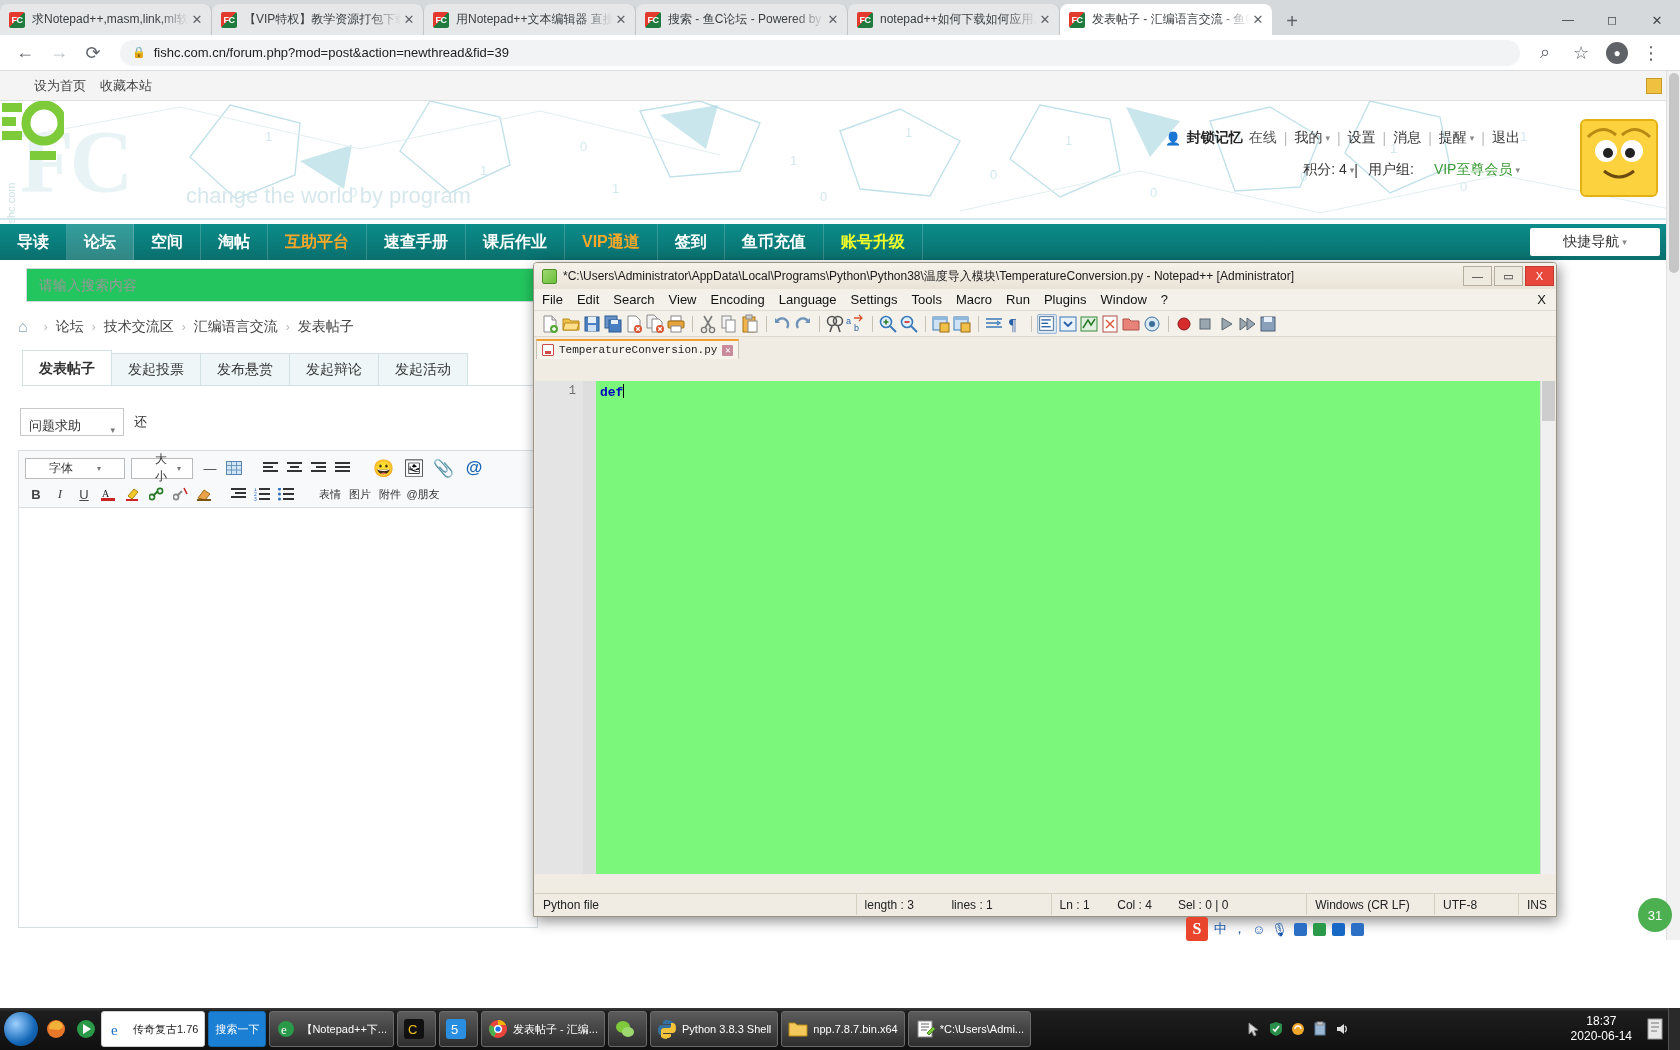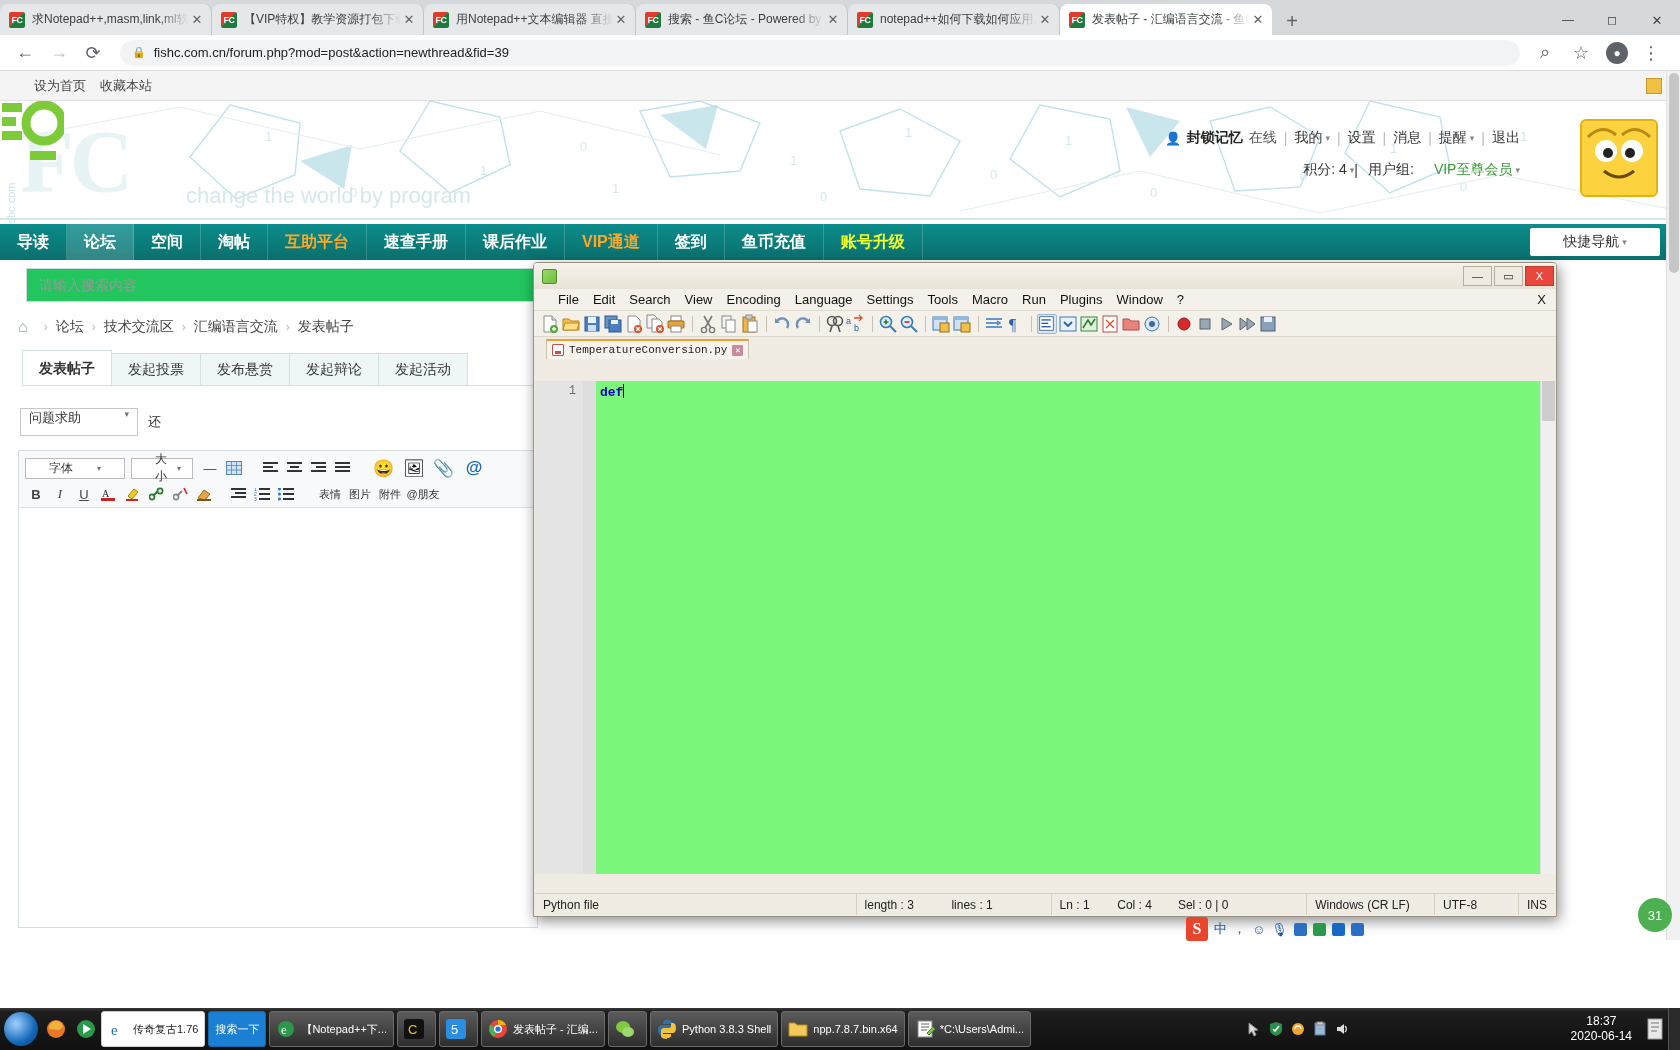--- a/index.html
+++ b/index.html
@@ -176,22 +176,22 @@
     font-size: 14px; color: #333; margin-right: -1px;
   }
   .ptab.active { background: #ffffff; font-weight: bold; height: 36px; }
   .tabs-underline {
     position: absolute; top: 385px; left: 22px; width: 1000px; height: 1px; background: #d3e0e4;
   }
 
   
   .titlerow { position: absolute; top: 408px; left: 20px; display: flex; align-items: center; }
   .select-box {
-    width: 118px; height: 28px; background: #fff; border: 1px solid #c8c8c8;
-    display: flex; align-items: flex-start; padding: 0 8px; font-size: 13px; color: #333;
+    width: 104px; height: 28px; background: #fff; border: 1px solid #c8c8c8;
+    display: flex; align-items: flex-end; padding: 0 8px; font-size: 13px; color: #333;
   }
   .select-box .caret2 { margin-left: auto; font-size: 9px; color: #777; }
   .title-input {
     width: 372px; height: 28px; background: #fff; border: 1px solid #c8c8c8;
     margin-left: 10px; padding: 0 8px; font-size: 13px; color: #333;
     display: flex; align-items: center; overflow: hidden; white-space: nowrap;
   }
   .after-title { margin-left: 10px; font-size: 13px; color: #333; }
 
   
@@ -245,36 +245,36 @@
   .npp-title .wbtns { margin-left: auto; display: flex; }
   .wbtn {
     width: 29px; height: 20px; border: 1px solid #b5ae9f; background: #efeae0;
     margin-left: 2px; display: flex; align-items: center; justify-content: center;
     font-size: 11px; color: #333;
   }
   .wbtn.close { background: #e8483c; color: #fff; border-color: #c13a30; }
 
   .npp-menu {
     height: 22px; background: #f4f1ea; display: flex; align-items: center;
-    padding-left: 24px; font-size: 13px; color: #111;
+    padding-left: 8px; font-size: 13px; color: #111;
     border-bottom: 1px solid #e0dbd0;
   }
   .npp-menu span { margin-right: 14px; }
   .npp-menu .mx { margin-left: auto; margin-right: 10px; }
 
   .npp-toolbar {
     height: 26px; background: #f4f1ea; display: flex; align-items: center;
     padding-left: 6px; border-bottom: 1px solid #ddd8cc;
   }
   .tbi { width: 20px; height: 20px; margin-right: 1px; border-radius: 2px; position: relative; }
   .tbsep { width: 1px; height: 16px; background: #c7c1b4; margin: 0 5px; }
   .tbi.sel { border: 1px solid #9cb8d4; background: #d8e6f2; }
 
   .npp-tabbar {
-    height: 22px; background: #f0ece4; display: flex; align-items: flex-end; padding-left: 12px;
+    height: 22px; background: #f0ece4; display: flex; align-items: flex-end; padding-left: 2px;
   }
   .npp-tab {
     height: 20px; background: #f6f3ec; border: 1px solid #c9c3b5; border-bottom: none;
     border-top: 2px solid #f0a030;
     display: flex; align-items: center; padding: 0 5px;
     font-size: 11px; font-family: "Liberation Mono", monospace; color: #222;
   }
   .npp-tab .fi {
     width: 12px; height: 12px; margin-right: 5px;
     background: #fff; border: 1px solid #d04a4a; border-radius: 1px;
@@ -736,20 +736,21 @@
 
   <div class="page-scrollbar">
     <div class="pthumb"></div>
   </div>
   <div class="notif-badge">31</div>
 
   <div class="npp">
 
     <div class="npp-title">
       <span class="ticon"></span>
+      <span class="ttext">*C:\Users\Administrator\AppData\Local\Programs\Python\Python38\温度导入模块\TemperatureConversion.py - Notepad++ [Administrator]</span>
       <span class="wbtns">
         <span class="wbtn">—</span>
         <span class="wbtn">▭</span>
         <span class="wbtn close">X</span>
       </span>
     </div>
 
     <div class="npp-menu">
       <span>File</span>
       <span>Edit</span>

